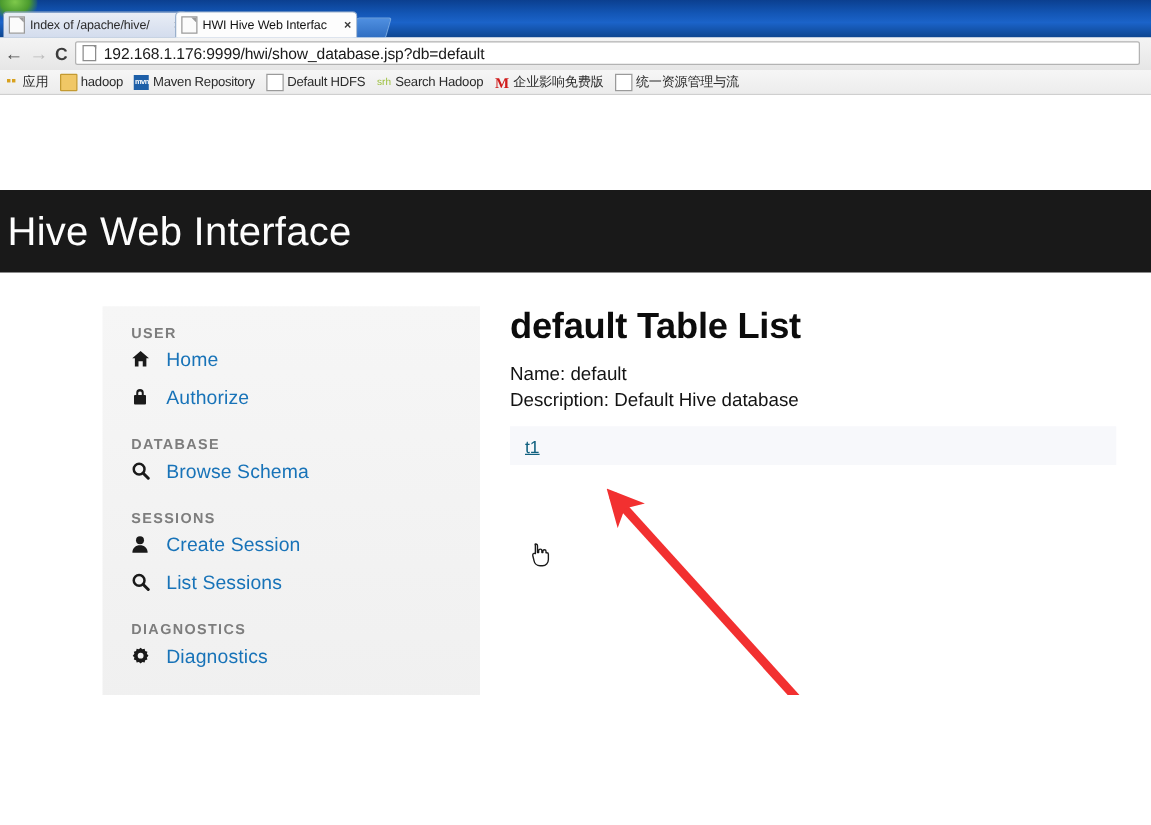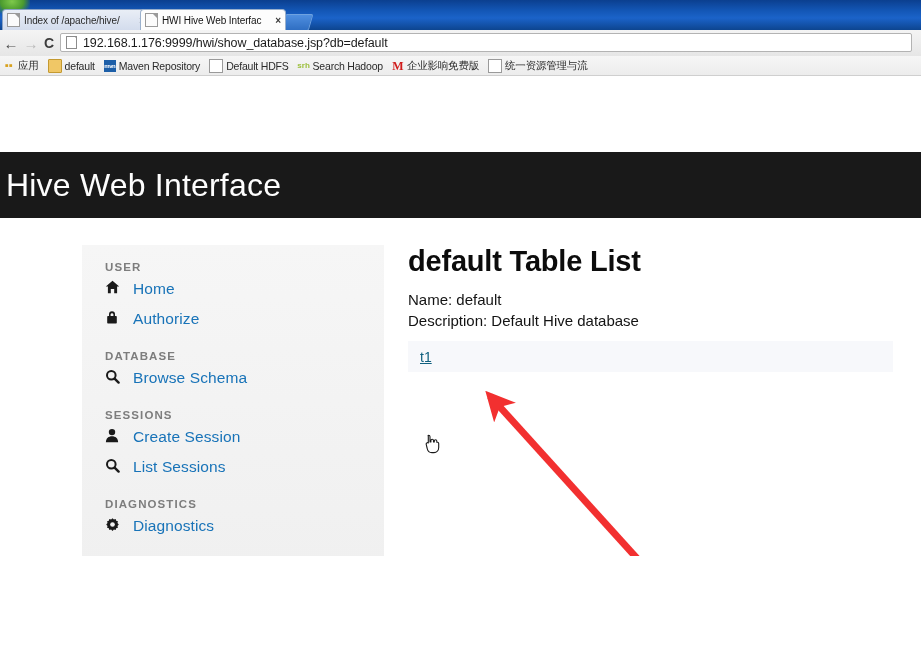--- a/index.html
+++ b/index.html
@@ -181,21 +181,21 @@
     margin-right: 3px;
     flex: 0 0 auto;
     display: flex; align-items: center; justify-content: center;
     font-size: 9px; line-height: 1;
   }
   .ico-grid   { color: #d8a11e; font-size: 11px; }
   .ico-folder { background: #f0c766; border: 1px solid #c49a31; border-radius: 1px; }
   .ico-maven  { background: #1d5fa8; color: #fff; font-size: 6px; font-weight: bold;
                 letter-spacing: -0.5px; }
   .ico-page   { background: #fff; border: 1px solid #9a9a9a; }
-  .ico-srch   { color: #9bbf3a; font-size: 8px; font-weight: bold; }
+  .ico-srch   { color: #9bbf3a; font-size: 8px; font-weight: normal; }
   .ico-m      { color: #d01b1b; font-weight: bold; font-size: 12px;
                 font-family: "Liberation Serif", serif; }
 
   
   .page {
     position: absolute;
     left: 0; top: 77px;
     width: 921px; height: 583px;
     background: #ffffff;
     overflow: hidden;
@@ -355,21 +355,21 @@
     </div>
   </div>
 
   <div class="bookmarkbar">
     <div class="bm">
       <span class="bm-ico ico-grid">▪▪</span>
       <span class="bm-label">应用</span>
     </div>
     <div class="bm">
       <span class="bm-ico ico-folder"></span>
-      <span class="bm-label">default</span>
+      <span class="bm-label">hadoop</span>
     </div>
     <div class="bm">
       <span class="bm-ico ico-maven">mvn</span>
       <span class="bm-label">Maven Repository</span>
     </div>
     <div class="bm">
       <span class="bm-ico ico-page"></span>
       <span class="bm-label">Default HDFS</span>
     </div>
     <div class="bm">

